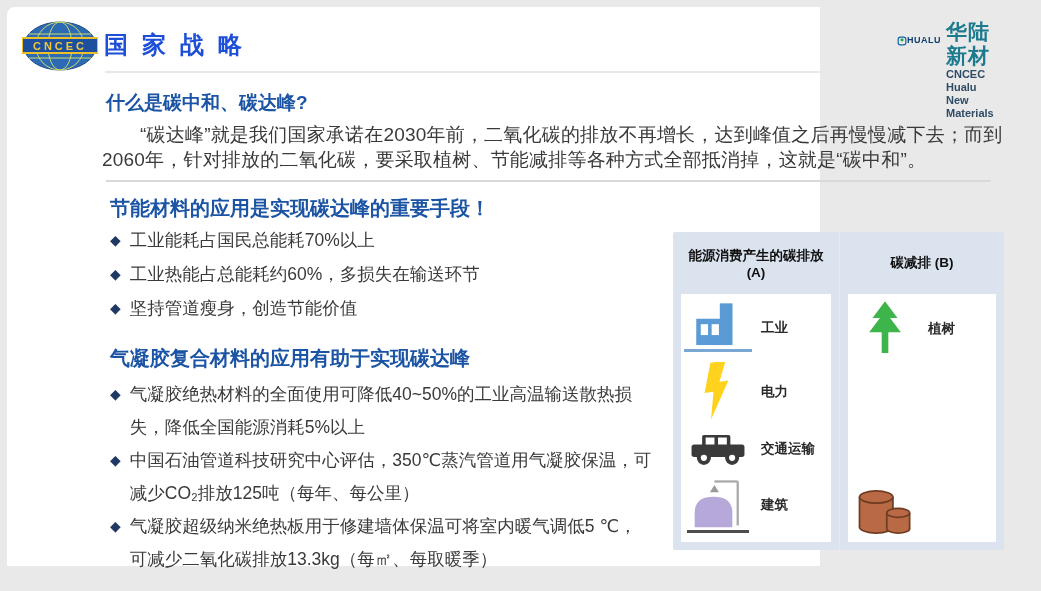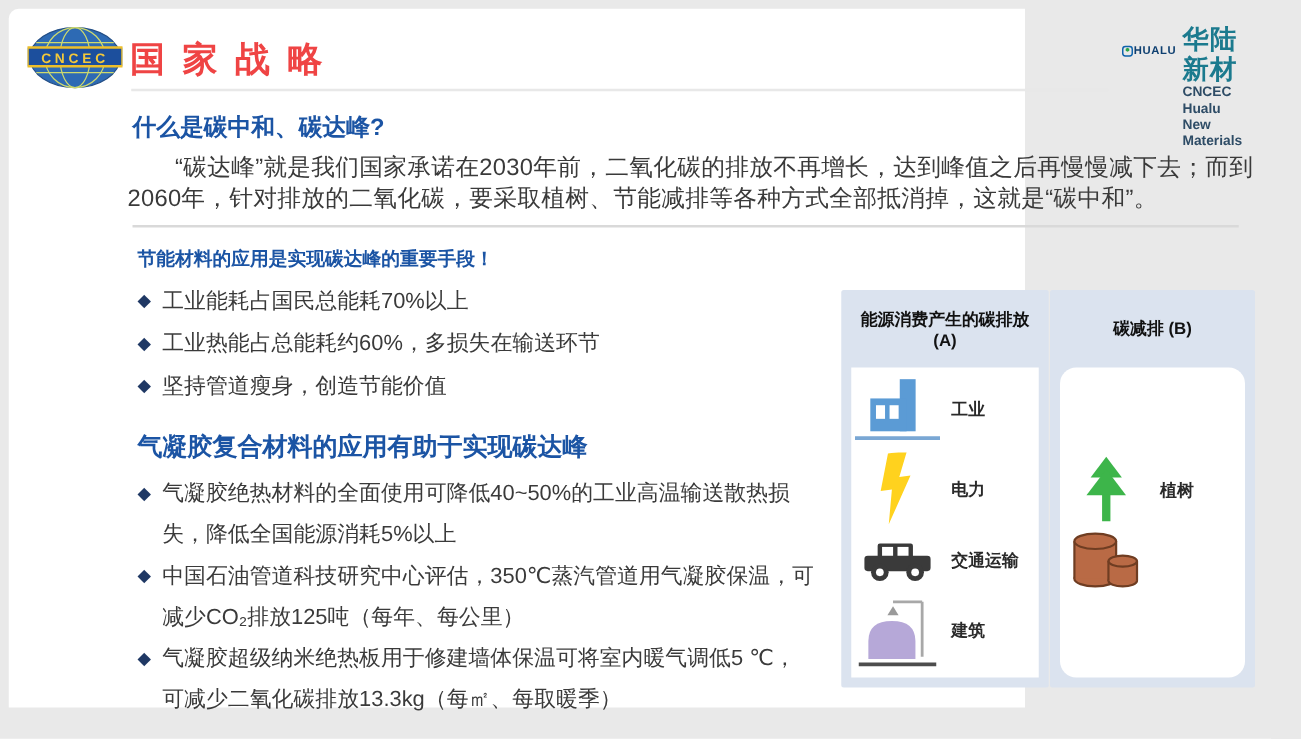--- a/index.html
+++ b/index.html
@@ -11,39 +11,39 @@
   }
   .slide{
     position:absolute;left:7px;top:7px;width:813px;height:559px;
     background:#ffffff;border-radius:8px 0 0 0;
   }
   
   .cncec-logo{position:absolute;left:15px;top:13px;width:76px;height:52px;}
   .page-title{
     position:absolute;left:97px;top:22px;
     font-family:Liberation Serif, serif;
-    font-size:28px;font-weight:700;color:#ef4444;letter-spacing:14px;white-space:nowrap;
+    font-size:24px;font-weight:700;color:#1d4ed8;letter-spacing:14px;white-space:nowrap;
   }
   .header-rule{position:absolute;left:98px;top:64px;width:782px;height:2px;background:#e8e8e8;}
   .hualu-logo{position:absolute;left:890px;top:13px;display:flex;align-items:flex-start;}
   .hualu-mark{display:flex;flex-direction:row;align-items:center;width:44px;}
   .hualu-mark-label{font-size:9px;font-weight:700;color:#0e3f70;letter-spacing:.5px;margin-top:-2px;}
   .hualu-text{margin-left:5px;display:flex;flex-direction:column;}
   .hualu-cn{font-size:21px;font-weight:700;color:#1b7a8e;letter-spacing:1px;line-height:24px;}
   .hualu-en{font-size:11px;font-weight:700;color:#2e4c66;line-height:13px;}
   
   .content{position:absolute;left:95px;top:84px;width:932px;}
   .h-blue{color:#1b54a4;font-weight:700;margin:0;}
   .h1{font-size:19px;line-height:24px;padding-left:4px;}
   .intro-body{
     font-size:19px;color:#3a3a3a;line-height:25px;margin:7px 0 0 0;
     text-indent:2em;width:930px;letter-spacing:.2px;
   }
   .divider{width:885px;height:2px;background:#d9d9d9;margin:8px 0 0 4px;}
-  .h2{font-size:15px;line-height:22px;margin-top:15px;padding-left:8px;}
+  .h2{font-size:20px;line-height:22px;margin-top:15px;padding-left:8px;}
   .h3{font-size:20px;line-height:22px;margin-top:27px;padding-left:8px;}
   .bullets{margin-top:9px;width:552px;}
   .bullet{display:flex;align-items:flex-start;font-size:17.5px;color:#3a3a3a;}
   .bullets-energy .bullet{line-height:24px;margin-bottom:10px;}
   .bullets-aerogel .bullet{line-height:33px;margin-bottom:0px;}
   .bullet .dm{
     color:#1f3864;flex:0 0 auto;margin:0 9px 0 8px;font-size:14px;
     line-height:inherit;
   }
   
@@ -54,21 +54,21 @@
   .panel-b{left:833px;width:164px;}
   .panel-title{
     height:62px;display:flex;align-items:center;justify-content:center;
     font-size:13.5px;font-weight:700;color:#111111;text-align:center;padding:0 6px;
   }
   .panel-body{
     position:absolute;left:8px;right:8px;top:62px;bottom:8px;background:#ffffff;
     display:flex;flex-direction:column;
   }
   .panel-a .panel-body{justify-content:space-around;padding:4px 0;}
-  .panel-b .panel-body{justify-content:center;padding:4px 0;border-radius:13px;}
+  .panel-b .panel-body{justify-content:space-between;padding:4px 0;}
   .panel-row{display:flex;align-items:center;padding:0 4px;}
   .icon-box{width:66px;flex:0 0 auto;display:flex;flex-direction:column;align-items:center;}
   .row-label{
     margin-left:10px;font-size:13.5px;font-weight:600;color:#2a2a2a;line-height:17px;
     text-align:center;
   }
   .ground-blue{width:68px;height:3px;background:#7aa7d4;margin-top:0px;}
   .ground-dark{width:62px;height:3px;background:#4d4d4d;margin-top:1px;}
 </style>
 </head>

